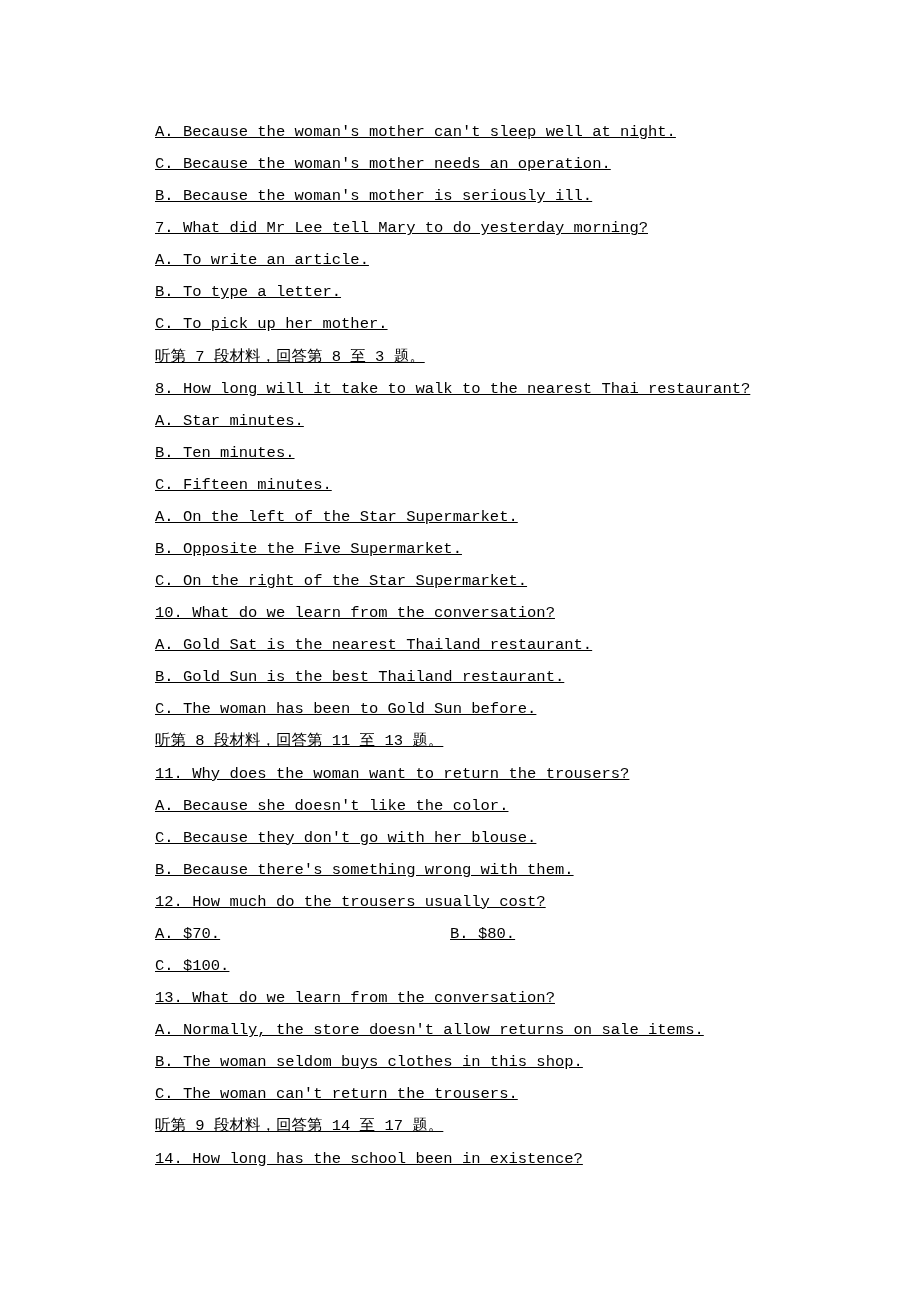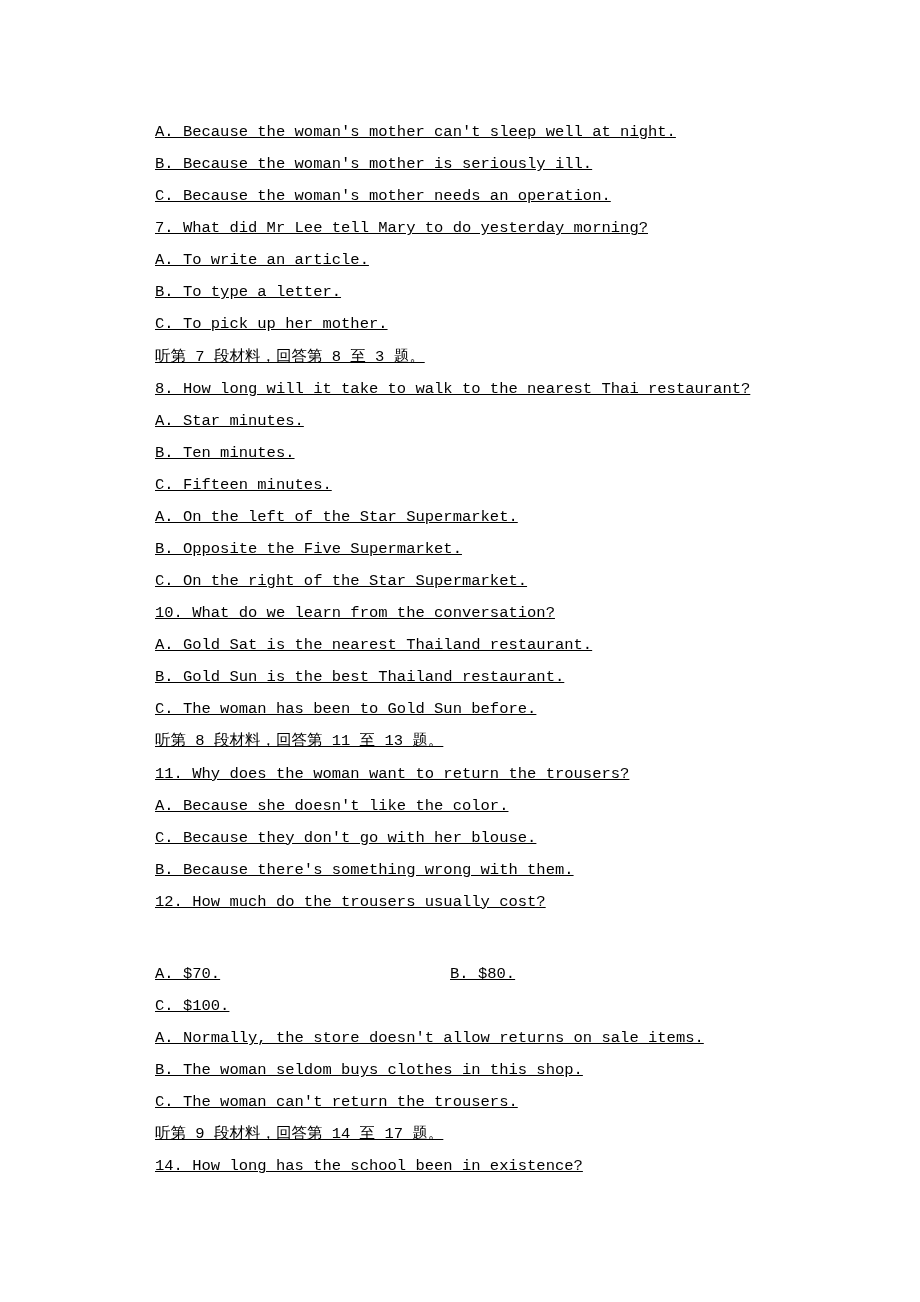--- a/index.html
+++ b/index.html
@@ -14,35 +14,34 @@
   .page {
     padding: 116px 155px 100px 155px;
   }
   .line {
     line-height: 2.07;
     white-space: pre-wrap;
     text-decoration: underline;
   }
   .inline-pair {
     display: flex;
-    margin-top: 40px;
   }
   .inline-pair .first {
     width: 295px;
     flex: 0 0 auto;
   }
 </style>
 </head>
 <body>
 
 <div class="page">
 
   <div class="line">A. Because the woman's mother can't sleep well at night.</div>
+  <div class="line">C. Because the woman's mother needs an operation.</div>
   <div class="line">B. Because the woman's mother is seriously ill.</div>
-  <div class="line">C. Because the woman's mother needs an operation.</div>
   <div class="line">7. What did Mr Lee tell Mary to do yesterday morning?</div>
   <div class="line">A. To write an article.</div>
   <div class="line">B. To type a letter.</div>
   <div class="line">C. To pick up her mother.</div>
   <div class="line">听第 7 段材料，回答第 8 至 3 题。</div>
   <div class="line">8. How long will it take to walk to the nearest Thai restaurant?</div>
   <div class="line">A. Star minutes.</div>
   <div class="line">B. Ten minutes.</div>
   <div class="line">C. Fifteen minutes.</div>
   <div class="line">A. On the left of the Star Supermarket.</div>
@@ -58,19 +57,20 @@
   <div class="line">C. Because they don't go with her blouse.</div>
   <div class="line">B. Because there's something wrong with them.</div>
   <div class="line">12. How much do the trousers usually cost?</div>
 
   <div class="line inline-pair">
     <span class="first">A. $70.</span>
     <span>B. $80.</span>
   </div>
 
   <div class="line">C. $100.</div>
+  <div class="line">13. What do we learn from the conversation?</div>
   <div class="line">A. Normally, the store doesn't allow returns on sale items.</div>
   <div class="line">B. The woman seldom buys clothes in this shop.</div>
   <div class="line">C. The woman can't return the trousers.</div>
   <div class="line">听第 9 段材料，回答第 14 至 17 题。</div>
   <div class="line">14. How long has the school been in existence?</div>
 
 </div>
 
 </body></html>

